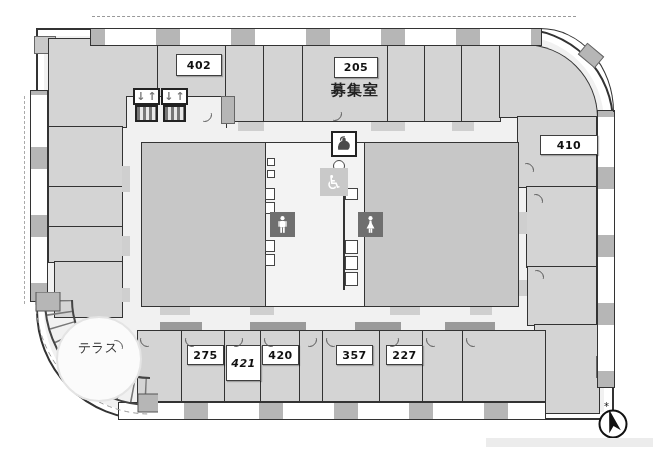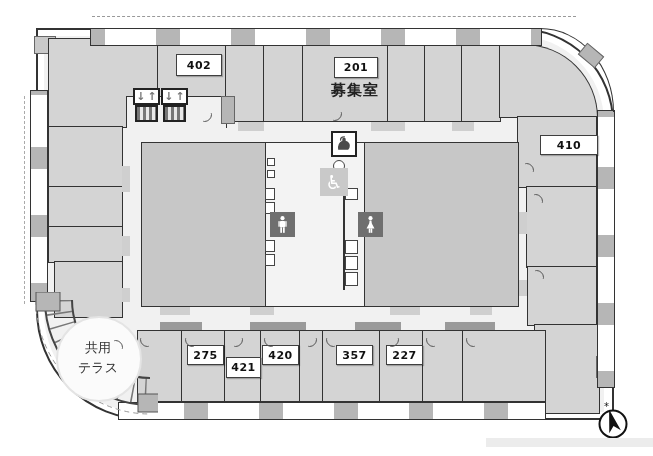--- a/index.html
+++ b/index.html
@@ -98,21 +98,20 @@
     <path d="M 37,8 A 91,91 0 0 0 128,99" fill="none" stroke="#777" stroke-width="26" stroke-dasharray="1.5 11"></path>
     <path d="M 23,8 A 105,105 0 0 0 128,113" fill="none" stroke="#444" stroke-width="2"></path>
     <path d="M 50,8 A 78,78 0 0 0 128,86" fill="none" stroke="#444" stroke-width="2"></path>
     <rect x="14" y="0" width="24" height="19" fill="#b6b6b6" stroke="#555"></rect>
     <rect x="116" y="102" width="24" height="18" fill="#b6b6b6" stroke="#555"></rect>
     <rect x="38" y="66" width="22" height="16" fill="#b6b6b6" stroke="#555" transform="rotate(45 49 74)"></rect>
   </svg>
 
   <div class="a" style="left:56px;top:316px;width:86px;height:86px;border-radius:50%;background:#fbfbfb;border:2px solid #e4e4e4;"></div>
   <div class="a" style="left:64px;top:338px;width:68px;text-align:center;font-size:13px;line-height:1.55;color:#555;">
-    <div class="jp">共用</div>
     <div class="jp">テラス</div>
   </div>
 
   <div class="stub" style="left:122px;top:166px;width:8px;height:26px;"></div>
   <div class="stub" style="left:122px;top:236px;width:8px;height:20px;"></div>
   <div class="stub" style="left:122px;top:288px;width:8px;height:14px;"></div>
   <div class="stub" style="left:238px;top:122px;width:26px;height:9px;"></div>
   <div class="stub" style="left:371px;top:122px;width:34px;height:9px;"></div>
   <div class="stub" style="left:452px;top:122px;width:22px;height:9px;"></div>
   <div class="stub" style="left:160px;top:307px;width:30px;height:8px;"></div>
@@ -169,30 +168,30 @@
       <polygon points="12,7.5 17,17 7,17"></polygon>
       <rect x="9.8" y="17" width="2" height="5.5"></rect>
       <rect x="12.2" y="17" width="2" height="5.5"></rect>
     </svg>
   </div>
 
   <div class="lbl" style="left:176px;top:54px;width:46px;height:22px;">
     <span>402</span>
   </div>
   <div class="lbl" style="left:334px;top:57px;width:44px;height:21px;">
-    <span>201</span>
+    <span>205</span>
   </div>
   <div class="a jp" style="left:331px;top:81px;font-size:15px;letter-spacing:1px;color:#222;font-weight:bold;">募集室</div>
   <div class="lbl" style="left:540px;top:135px;width:58px;height:20px;">
     <span>410</span>
   </div>
   <div class="lbl" style="left:187px;top:345px;width:37px;height:20px;">
     <span>275</span>
   </div>
-  <div class="lbl" style="left:226px;top:357px;width:35px;height:21px;">
+  <div class="lbl" style="left:226px;top:345px;width:35px;height:36px;font-style:italic;">
     <span>421</span>
   </div>
   <div class="lbl" style="left:262px;top:345px;width:37px;height:20px;">
     <span>420</span>
   </div>
   <div class="lbl" style="left:336px;top:345px;width:37px;height:20px;">
     <span>357</span>
   </div>
   <div class="lbl" style="left:386px;top:345px;width:37px;height:20px;">
     <span>227</span>

